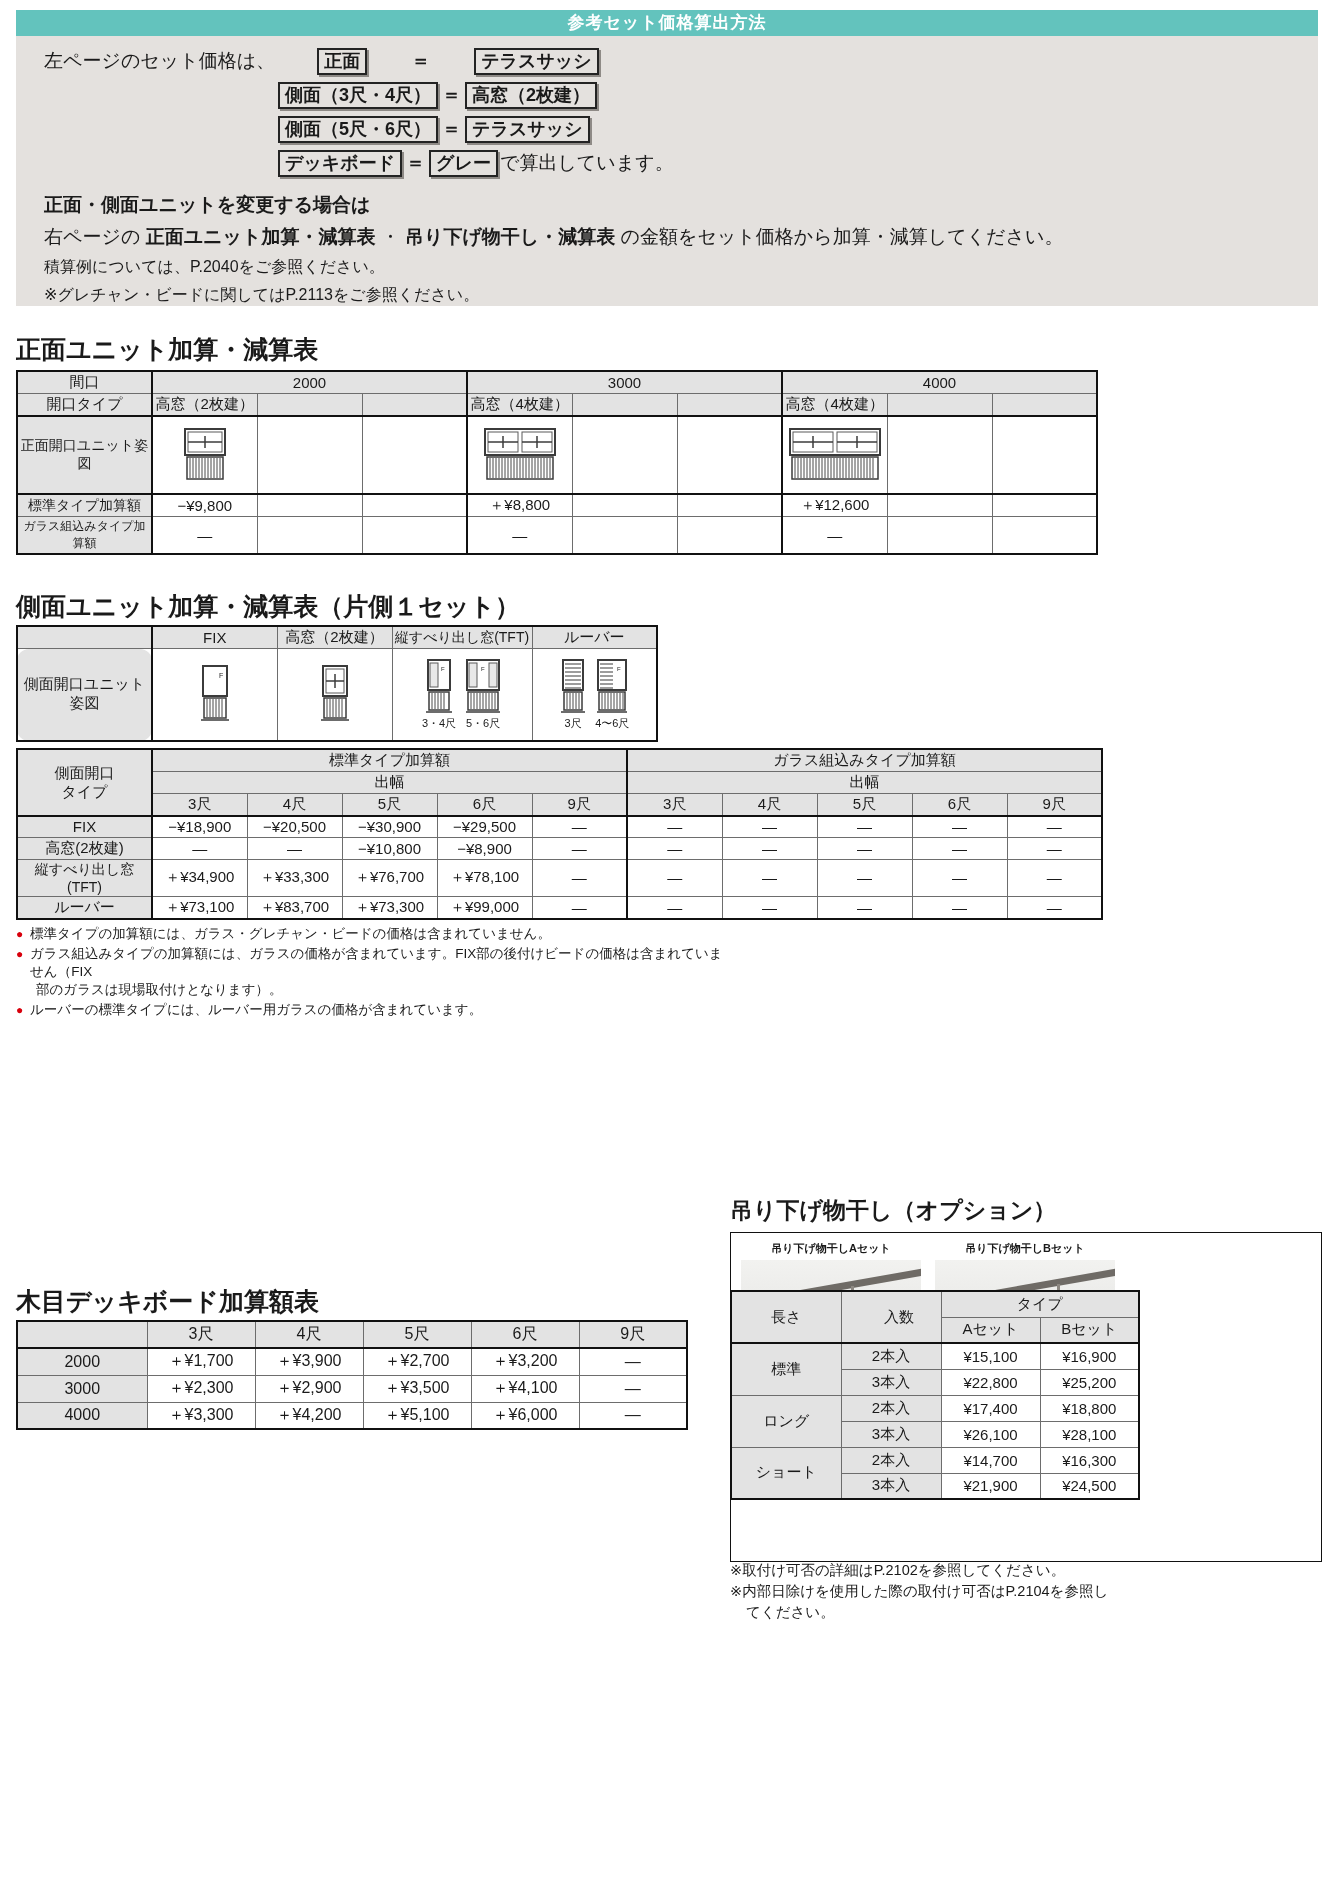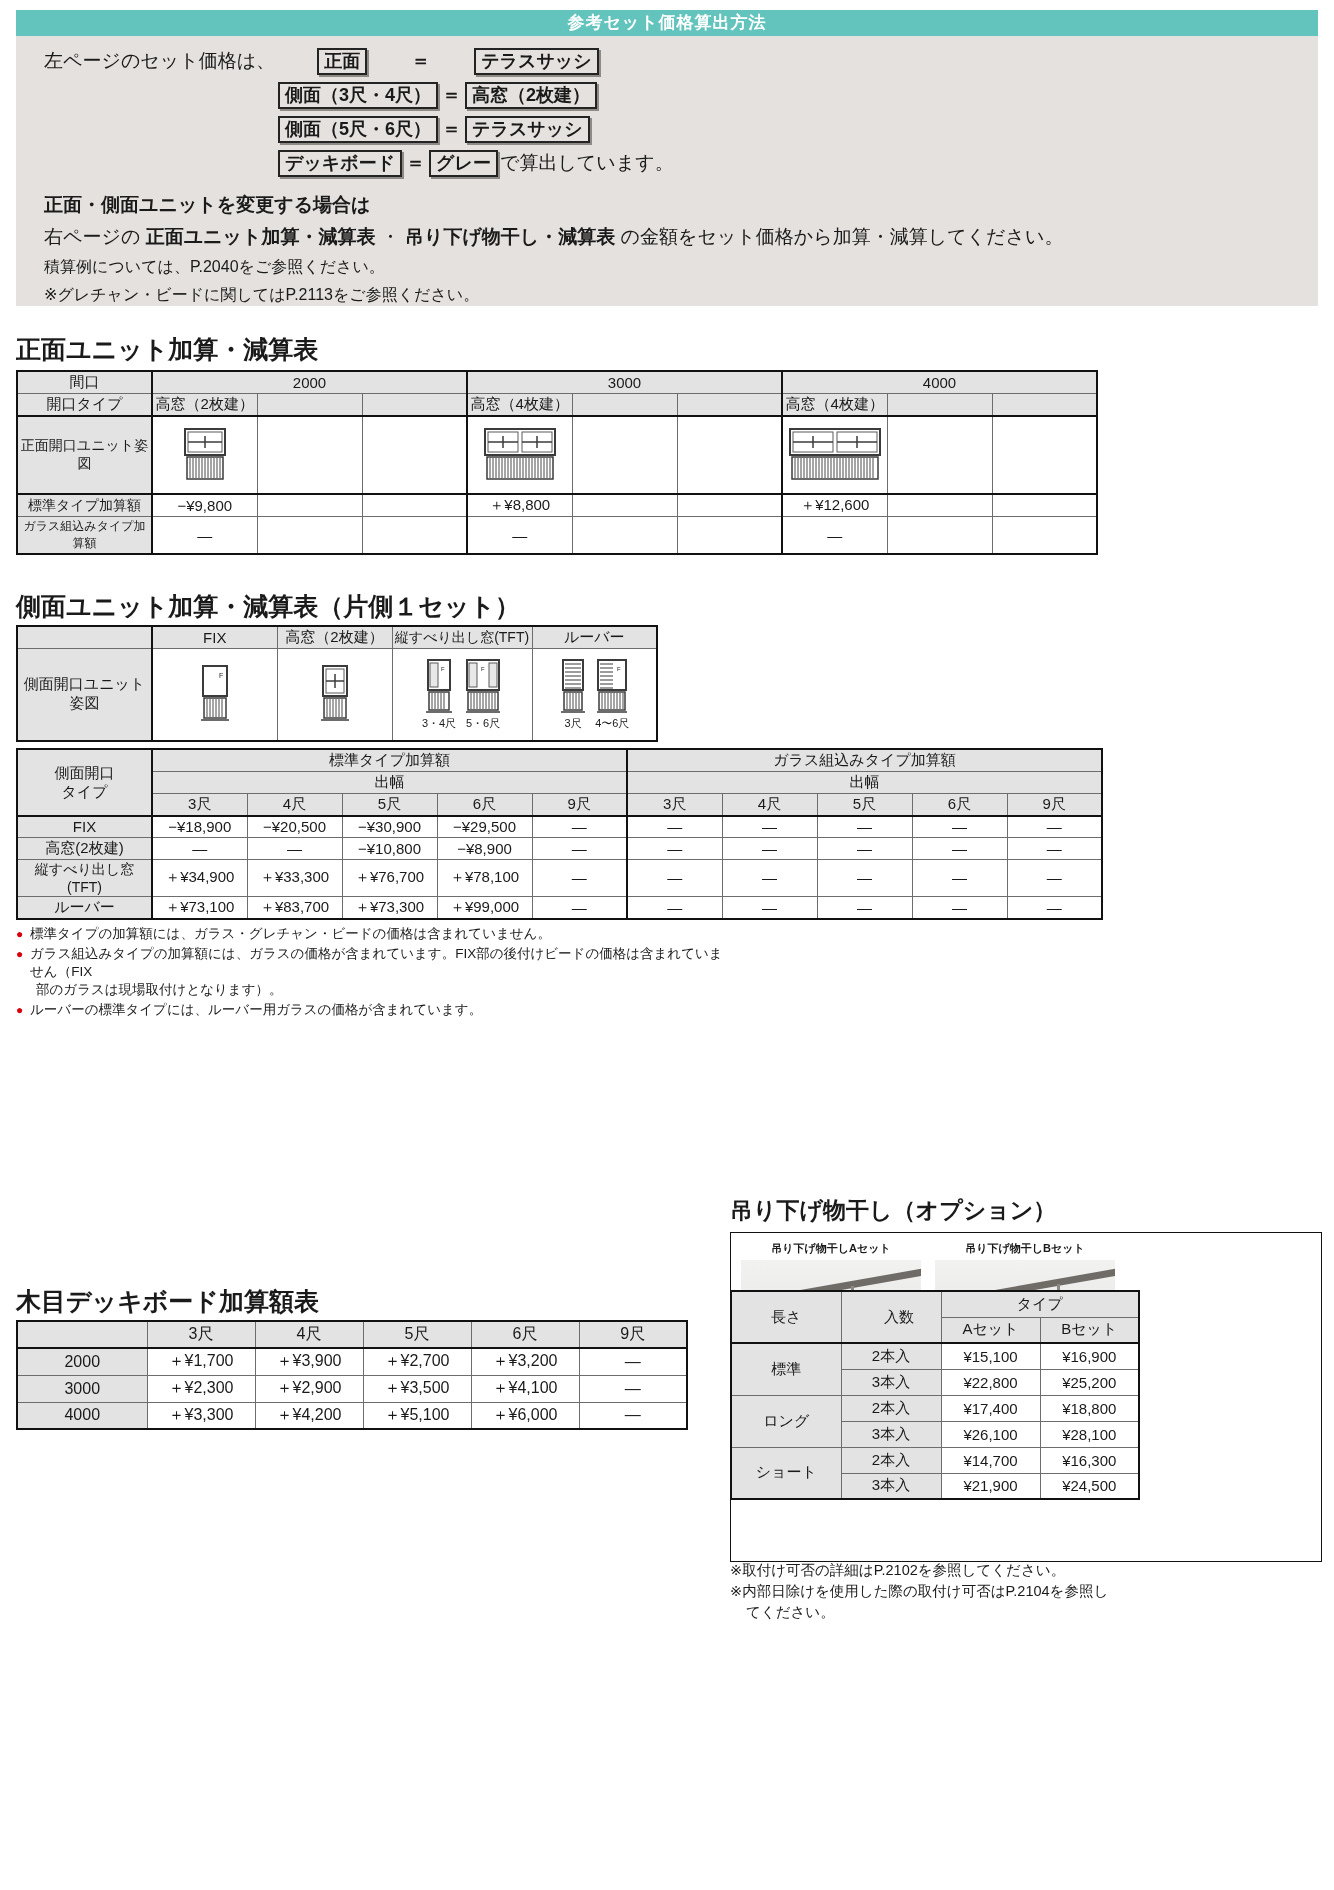--- a/index.html
+++ b/index.html
@@ -71,21 +71,21 @@
   #front-table { position:absolute; left:16px; top:370px; }
   #front-table td { height:22px; }
   .fig-cell { height:78px !important; }
 
   
   .win { display:inline-block; position:relative; }
 
   
   #side-fig-table { position:absolute; left:16px; top:625px; }
   #side-fig-table td { height:22px; }
-  #side-fig-table .figbox { height:92px; }
+  #side-fig-table .figbox { height:92px;border-radius:12px; }
 
   
   #side-price-table { position:absolute; left:16px; top:748px; }
   #side-price-table td { height:21px; font-size:15px; }
 
   .notes { position:absolute; left:16px; top:925px; width:720px; }
   .note { font-size:13.5px; line-height:18px; margin-bottom:2px; position:relative; padding-left:14px;}
   .note:before{ content:"●"; color:#d8000c; position:absolute; left:0; top:0; font-size:12px;}
   .note .cont { display:block; padding-left:6px; }
 

